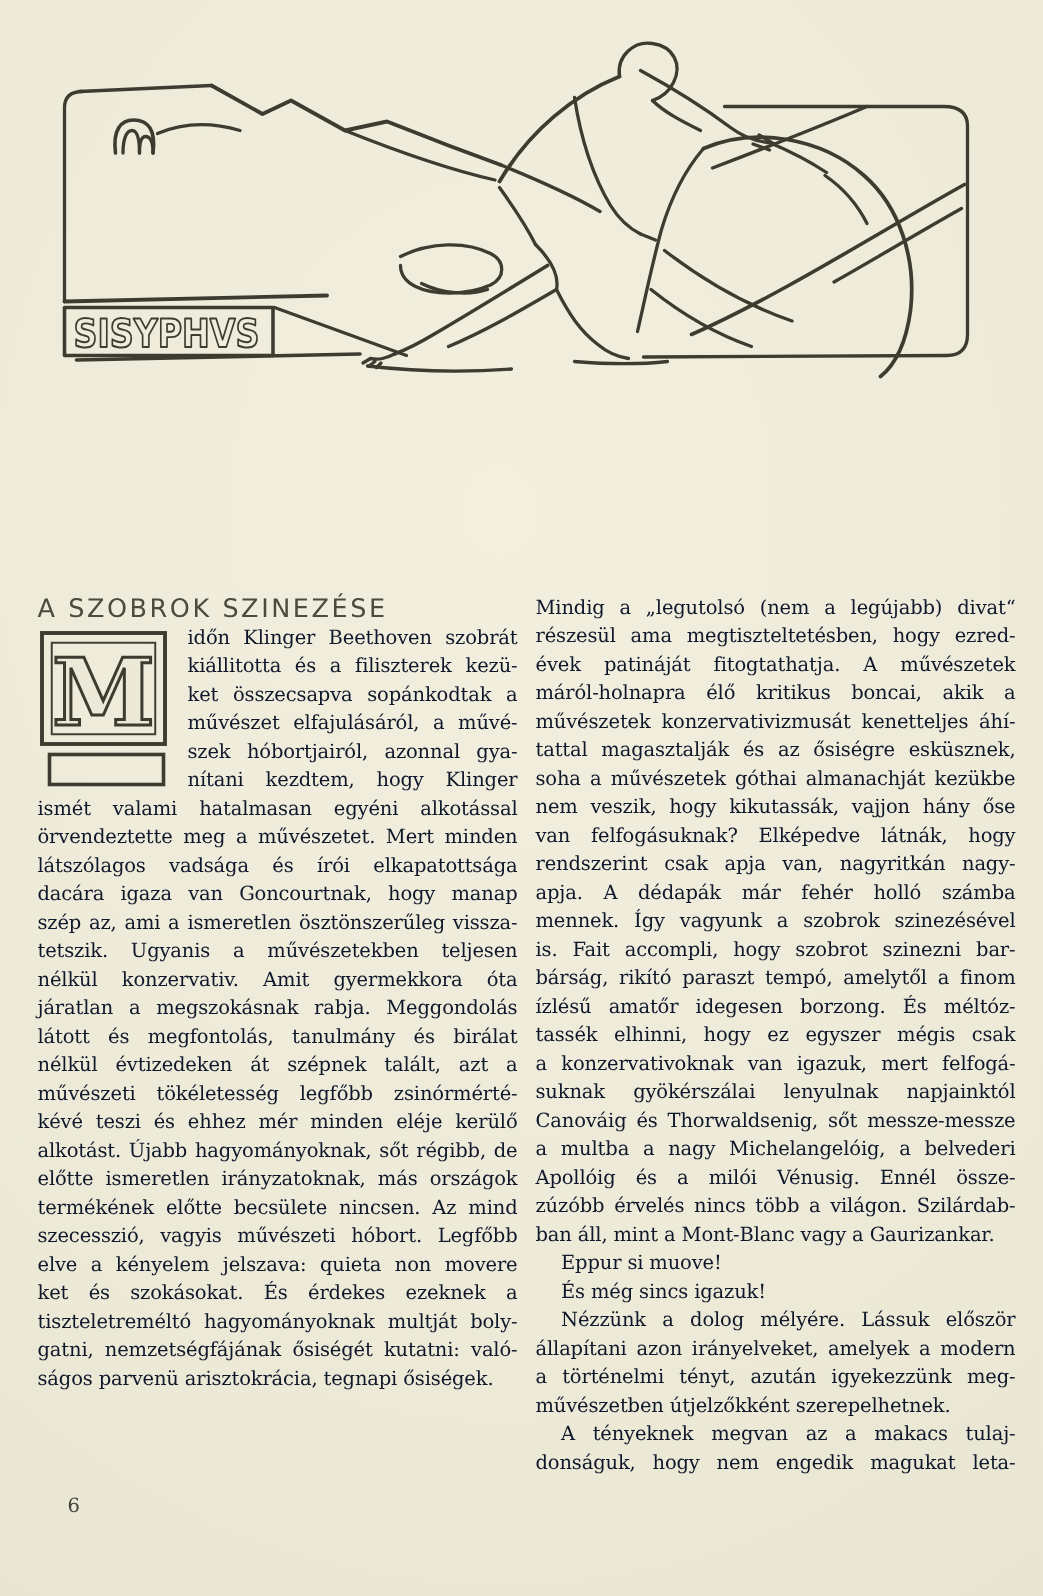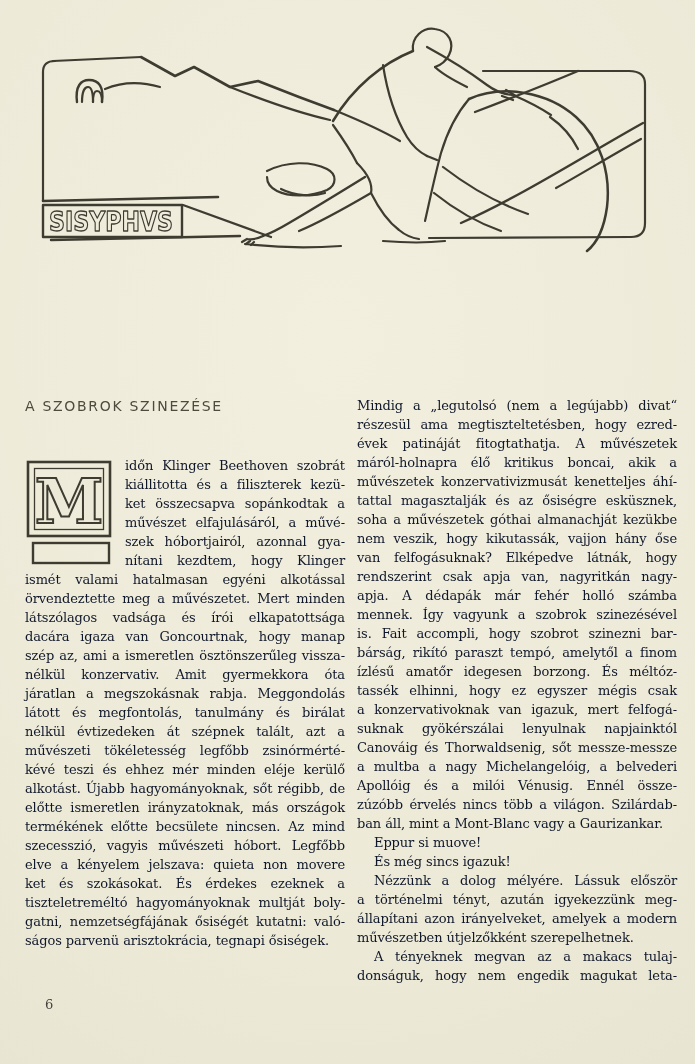--- a/index.html
+++ b/index.html
@@ -11,22 +11,22 @@
     color:#45433b;
   }
   .illustration{position:absolute;top:25px;left:31px;width:637px;height:230px;}
   .illustration svg{display:block;}
 
   .columns{position:absolute;top:396px;left:25px;width:652px;display:flex;gap:12px;}
   .col{width:320px;}
 
   .article-title{
     font-family:"DejaVu Sans", sans-serif;
-    font-size:14px;line-height:20px;letter-spacing:1.7px;
-    color:#4d4b3e;white-space:nowrap;margin-bottom:40px;
+    font-size:17px;line-height:20px;letter-spacing:1.7px;
+    color:#4d4b3e;white-space:nowrap;
     font-weight:500;
   }
 
   .line{
     font-size:13px;line-height:19px;color:#0f172a;
     text-align:justify;text-align-last:left;letter-spacing:-0.1px;
   }
   .line.jl{text-align-last:justify;}
   .line.ind{text-indent:17px;}
 
@@ -121,20 +121,21 @@
         <div class="line jl">kiállitotta és a filiszterek kezü-</div>
         <div class="line jl">ket összecsapva sopánkodtak a</div>
         <div class="line jl">művészet elfajulásáról, a művé-</div>
         <div class="line jl">szek hóbortjairól, azonnal gya-</div>
         <div class="line jl">nítani kezdtem, hogy Klinger</div>
         <div class="line jl">ismét valami hatalmasan egyéni alkotással</div>
         <div class="line jl">örvendeztette meg a művészetet. Mert minden</div>
         <div class="line jl">látszólagos vadsága és írói elkapatottsága</div>
         <div class="line jl">dacára igaza van Goncourtnak, hogy manap</div>
         <div class="line jl">szép az, ami a ismeretlen ösztönszerűleg vissza-</div>
+        <div class="line jl">tetszik. Ugyanis a művészetekben teljesen</div>
         <div class="line jl">nélkül konzervativ. Amit gyermekkora óta</div>
         <div class="line jl">járatlan a megszokásnak rabja. Meggondolás</div>
         <div class="line jl">látott és megfontolás, tanulmány és birálat</div>
         <div class="line jl">nélkül évtizedeken át szépnek talált, azt a</div>
         <div class="line jl">művészeti tökéletesség legfőbb zsinórmérté-</div>
         <div class="line jl">kévé teszi és ehhez mér minden eléje kerülő</div>
         <div class="line jl">alkotást. Újabb hagyományoknak, sőt régibb, de</div>
         <div class="line jl">előtte ismeretlen irányzatoknak, más országok</div>
         <div class="line jl">termékének előtte becsülete nincsen. Az mind</div>
         <div class="line jl">szecesszió, vagyis művészeti hóbort. Legfőbb</div>
@@ -166,22 +167,22 @@
         <div class="line jl">a konzervativoknak van igazuk, mert felfogá-</div>
         <div class="line jl">suknak gyökérszálai lenyulnak napjainktól</div>
         <div class="line jl">Canováig és Thorwaldsenig, sőt messze-messze</div>
         <div class="line jl">a multba a nagy Michelangelóig, a belvederi</div>
         <div class="line jl">Apollóig és a milói Vénusig. Ennél össze-</div>
         <div class="line jl">zúzóbb érvelés nincs több a világon. Szilárdab-</div>
         <div class="line">ban áll, mint a Mont-Blanc vagy a Gaurizankar.</div>
         <div class="line ind">Eppur si muove!</div>
         <div class="line ind">És még sincs igazuk!</div>
         <div class="line jl ind">Nézzünk a dolog mélyére. Lássuk először</div>
+        <div class="line jl">állapítani azon irányelveket, amelyek a modern</div>
         <div class="line jl">a történelmi tényt, azután igyekezzünk meg-</div>
-        <div class="line jl">állapítani azon irányelveket, amelyek a modern</div>
         <div class="line">művészetben útjelzőkként szerepelhetnek.</div>
         <div class="line jl ind">A tényeknek megvan az a makacs tulaj-</div>
         <div class="line jl">donságuk, hogy nem engedik magukat leta-</div>
       </div>
   </div>
 </div>
 
 <div class="pagenum">6</div>
 
 </body></html>

